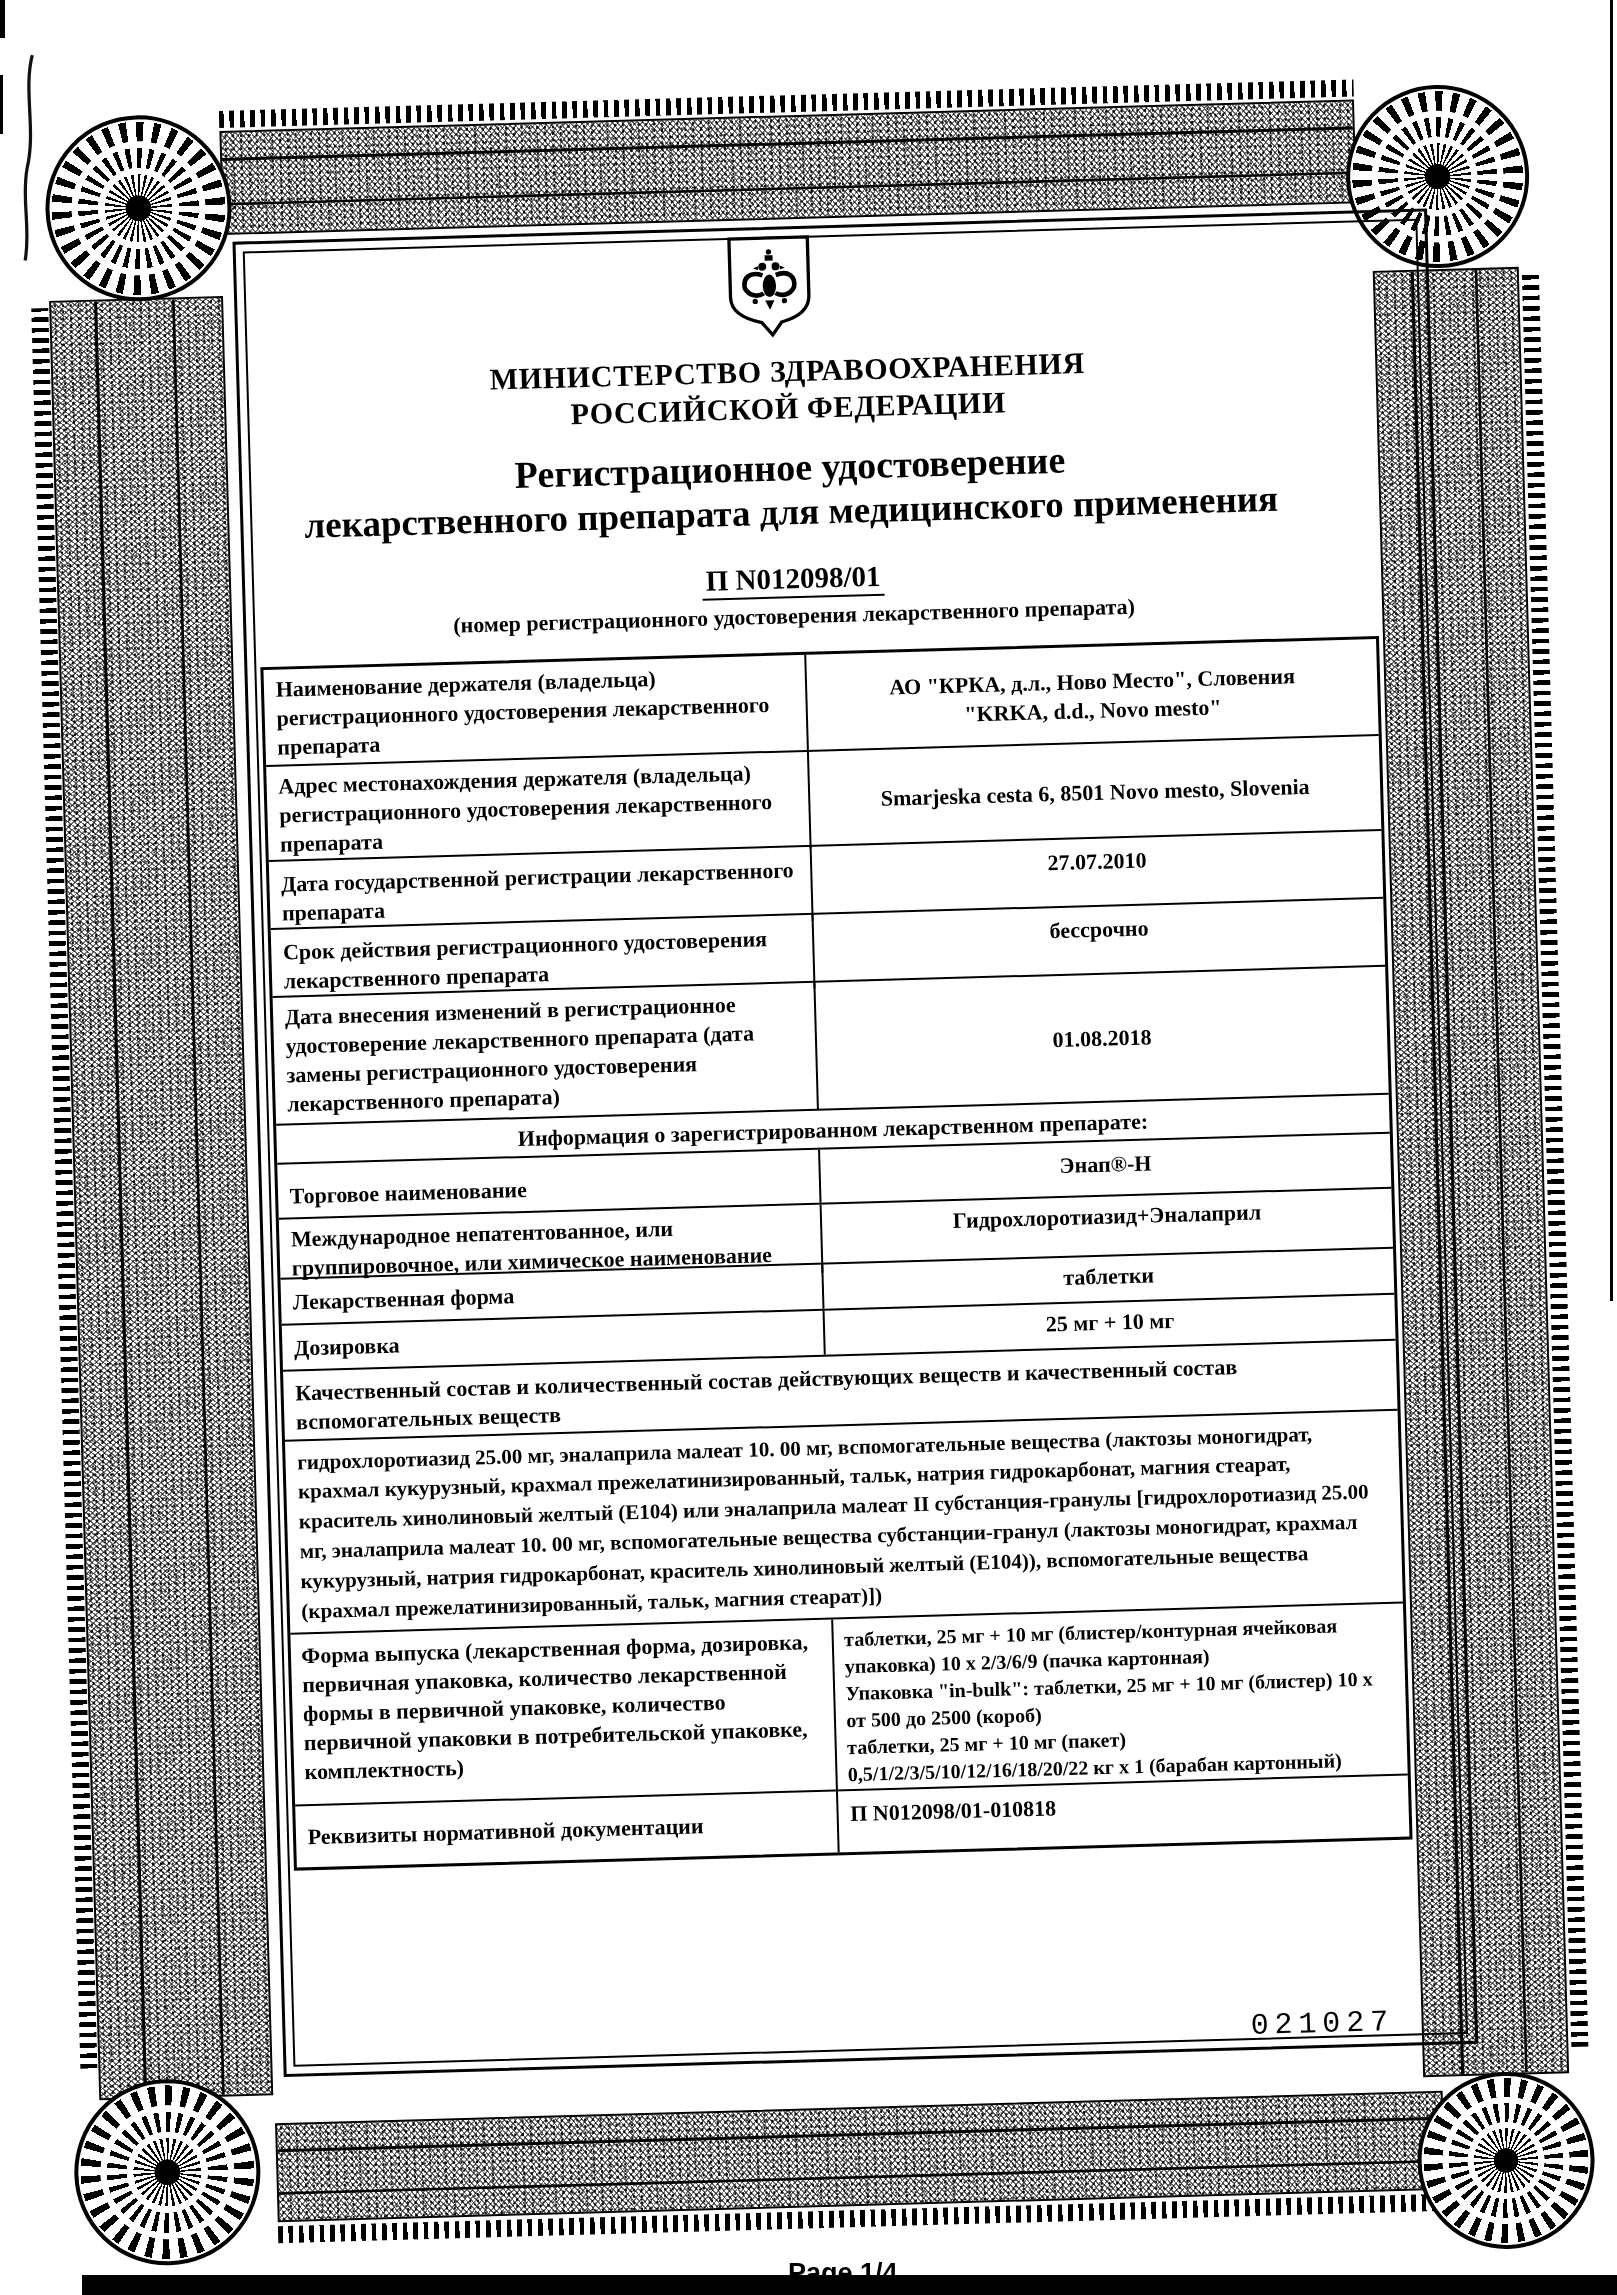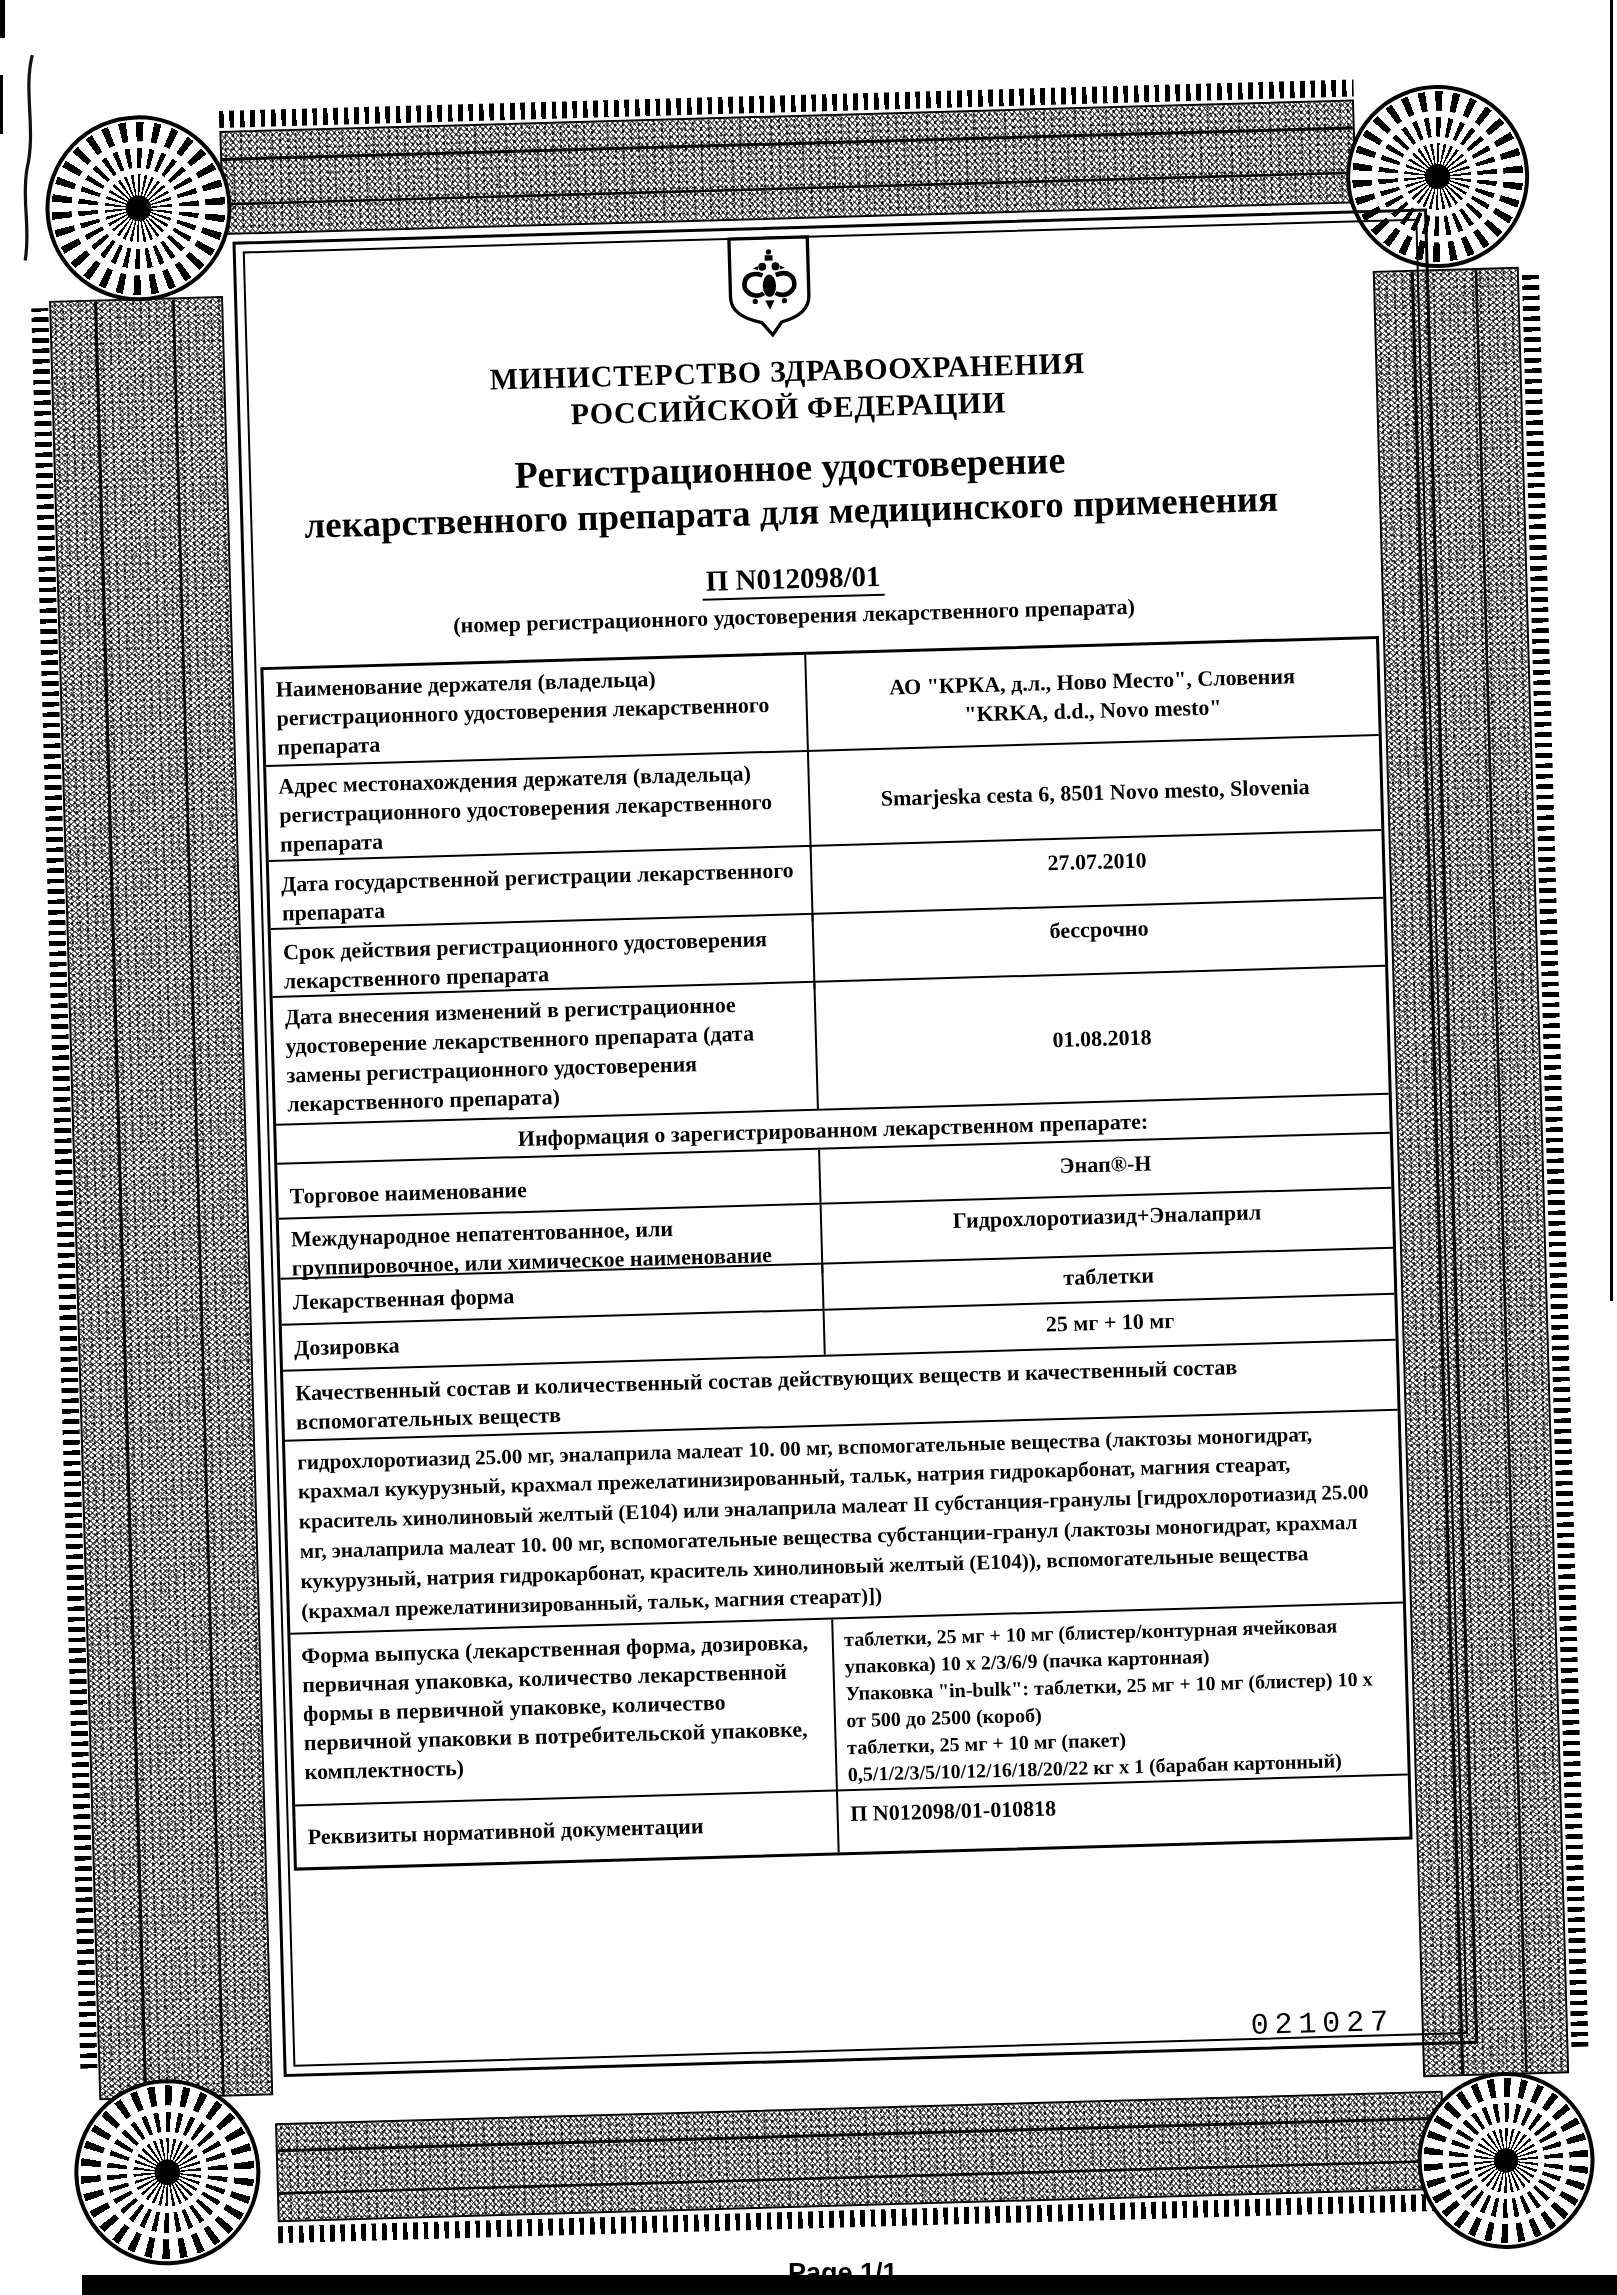--- a/index.html
+++ b/index.html
@@ -218,15 +218,15 @@
 
   <div id="serial">021027</div>
 </div>
 
 <svg id="pen-mark" width="26" height="215" viewBox="0 0 40 330">
   <path d="M22 6 C8 60, 28 120, 14 180 C5 230, 20 270, 11 322" fill="none" stroke="#111" stroke-width="5"></path>
 </svg>
 <div class="artifact" id="edge-right"></div>
 <div class="artifact" id="edge-left-1"></div>
 <div class="artifact" id="edge-left-2"></div>
-<div id="footer-page">Page 1/1</div>
+<div id="footer-page">Page 1/4</div>
 <div class="artifact" id="footer-bar"></div>
 
 
 </body></html>

